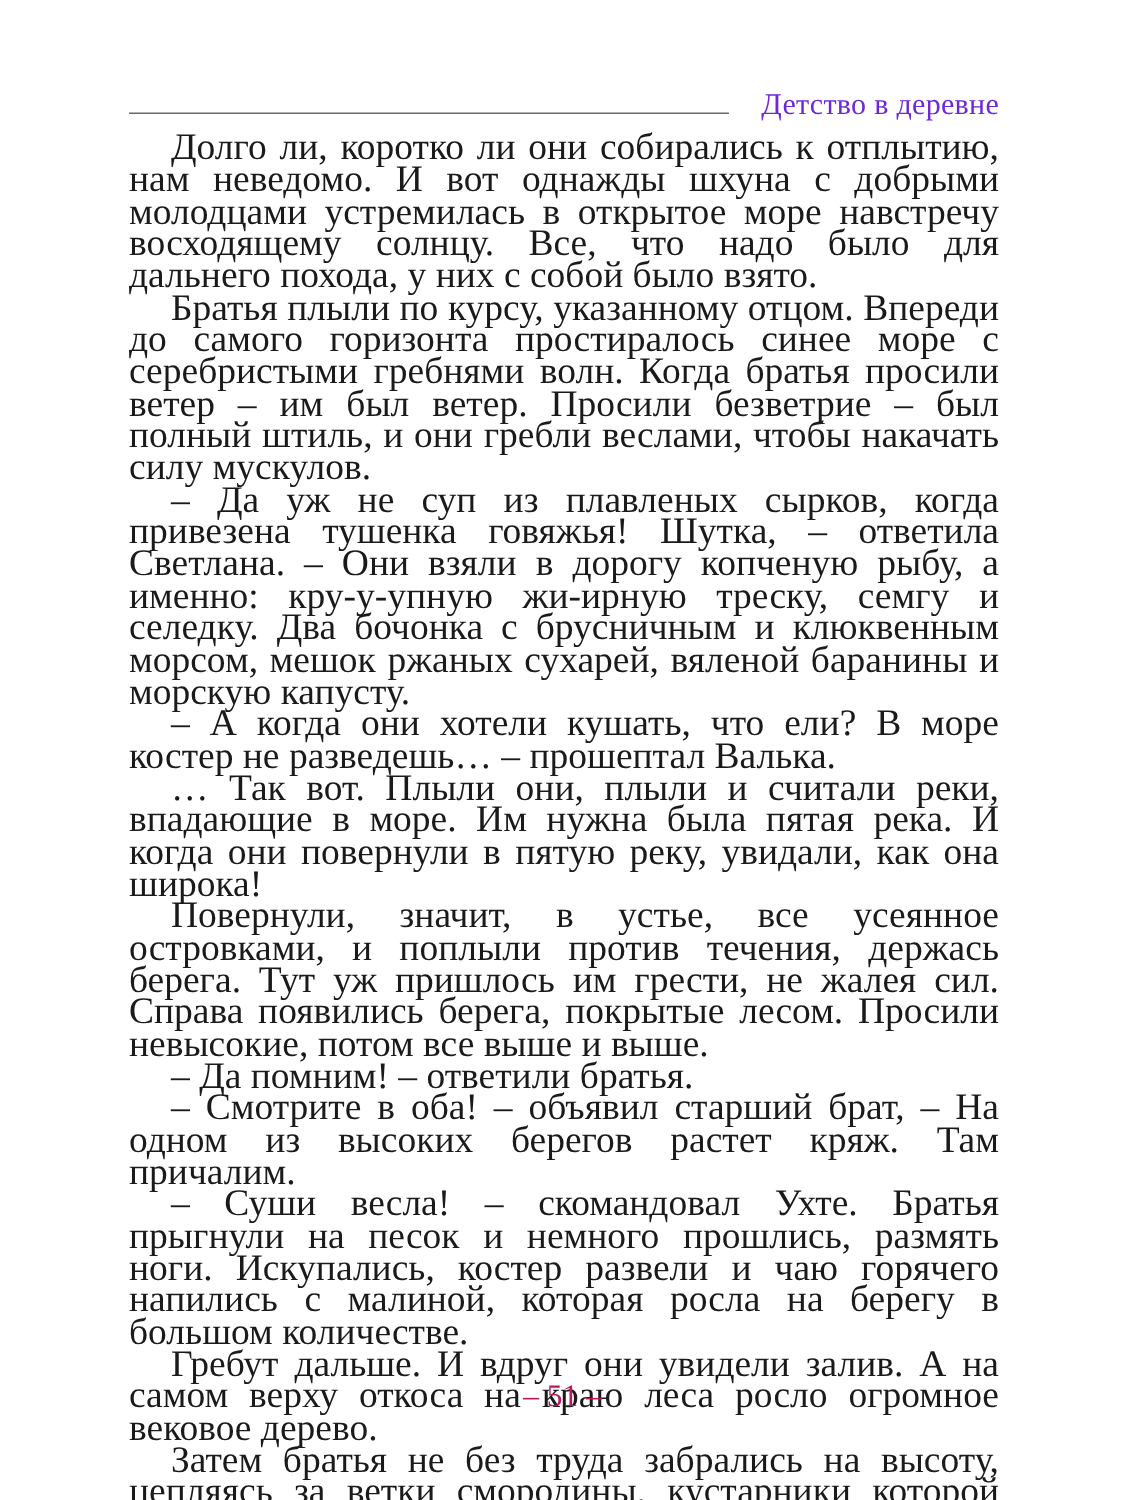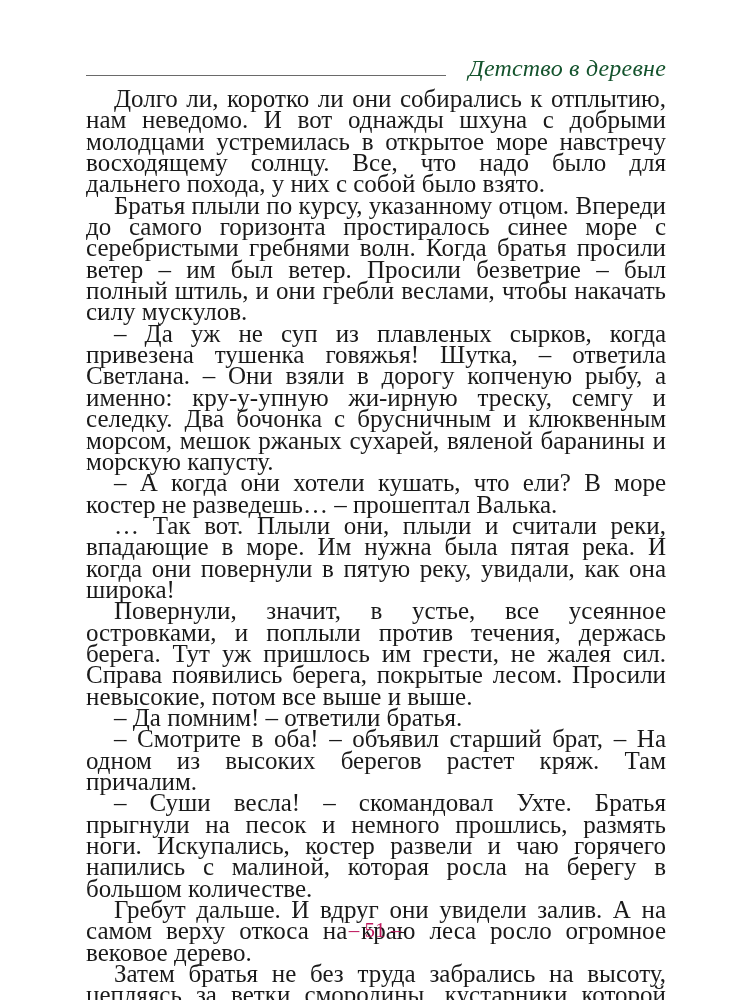--- a/index.html
+++ b/index.html
@@ -10,21 +10,21 @@
       font-family: "Liberation Serif", "DejaVu Serif", serif;
     }
     .running-head {
       position: absolute; left: 86px; top: 58px; width: 580px; height: 24px;
       display: flex; align-items: flex-end;
     }
     .running-rule {
       flex: 1; height: 0; border-top: 1.2px solid #6a6a6a; margin-right: 22px; margin-bottom: 6px;
     }
     .running-title {
-      font-style: italic; font-size: 24px; color: #14532d; white-space: nowrap; letter-spacing: 0.2px;
+      font-size: 20px; color: #6d28d9; white-space: nowrap; letter-spacing: 0.2px;
     }
     .body-text {
       position: absolute; left: 86px; top: 88px; width: 580px;
       font-size: 25px; line-height: 21.35px; text-align: justify;
     }
     .para { margin: 0; text-indent: 28px; text-align: justify; hyphens: manual; }
     .page-number {
       position: absolute; left: 0; width: 750px; top: 918px; text-align: center;
       font-size: 21px; color: #be185d;
     }

